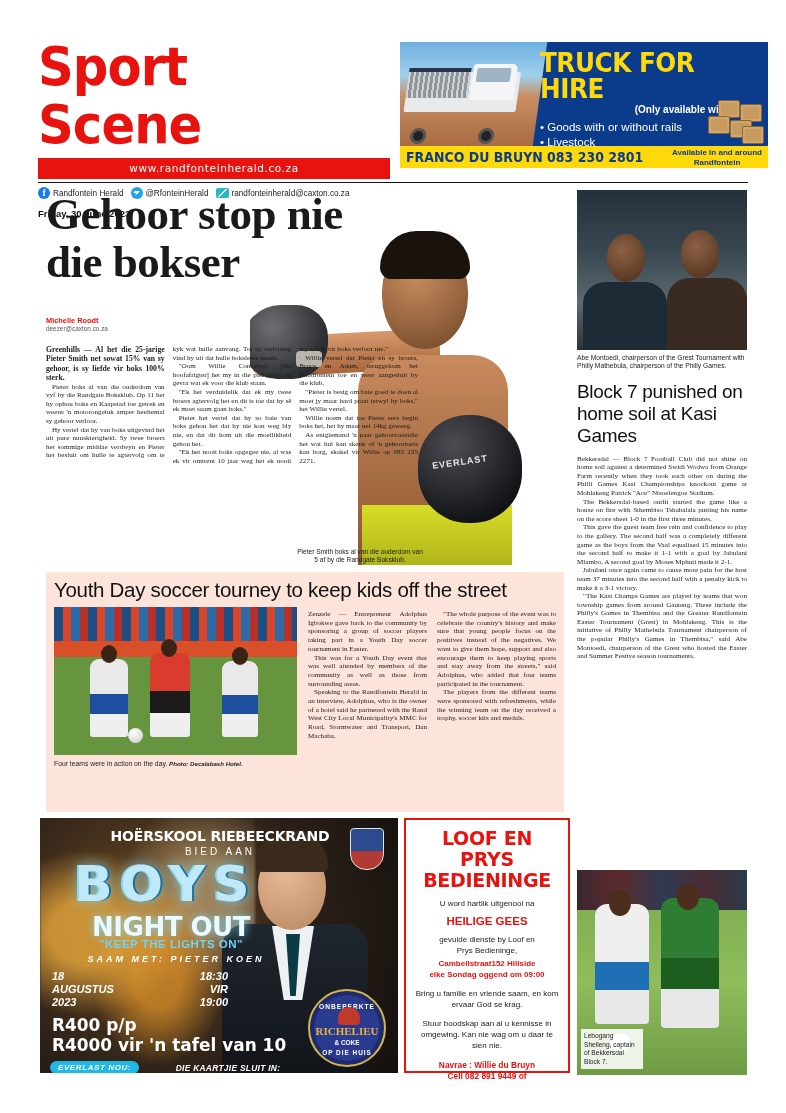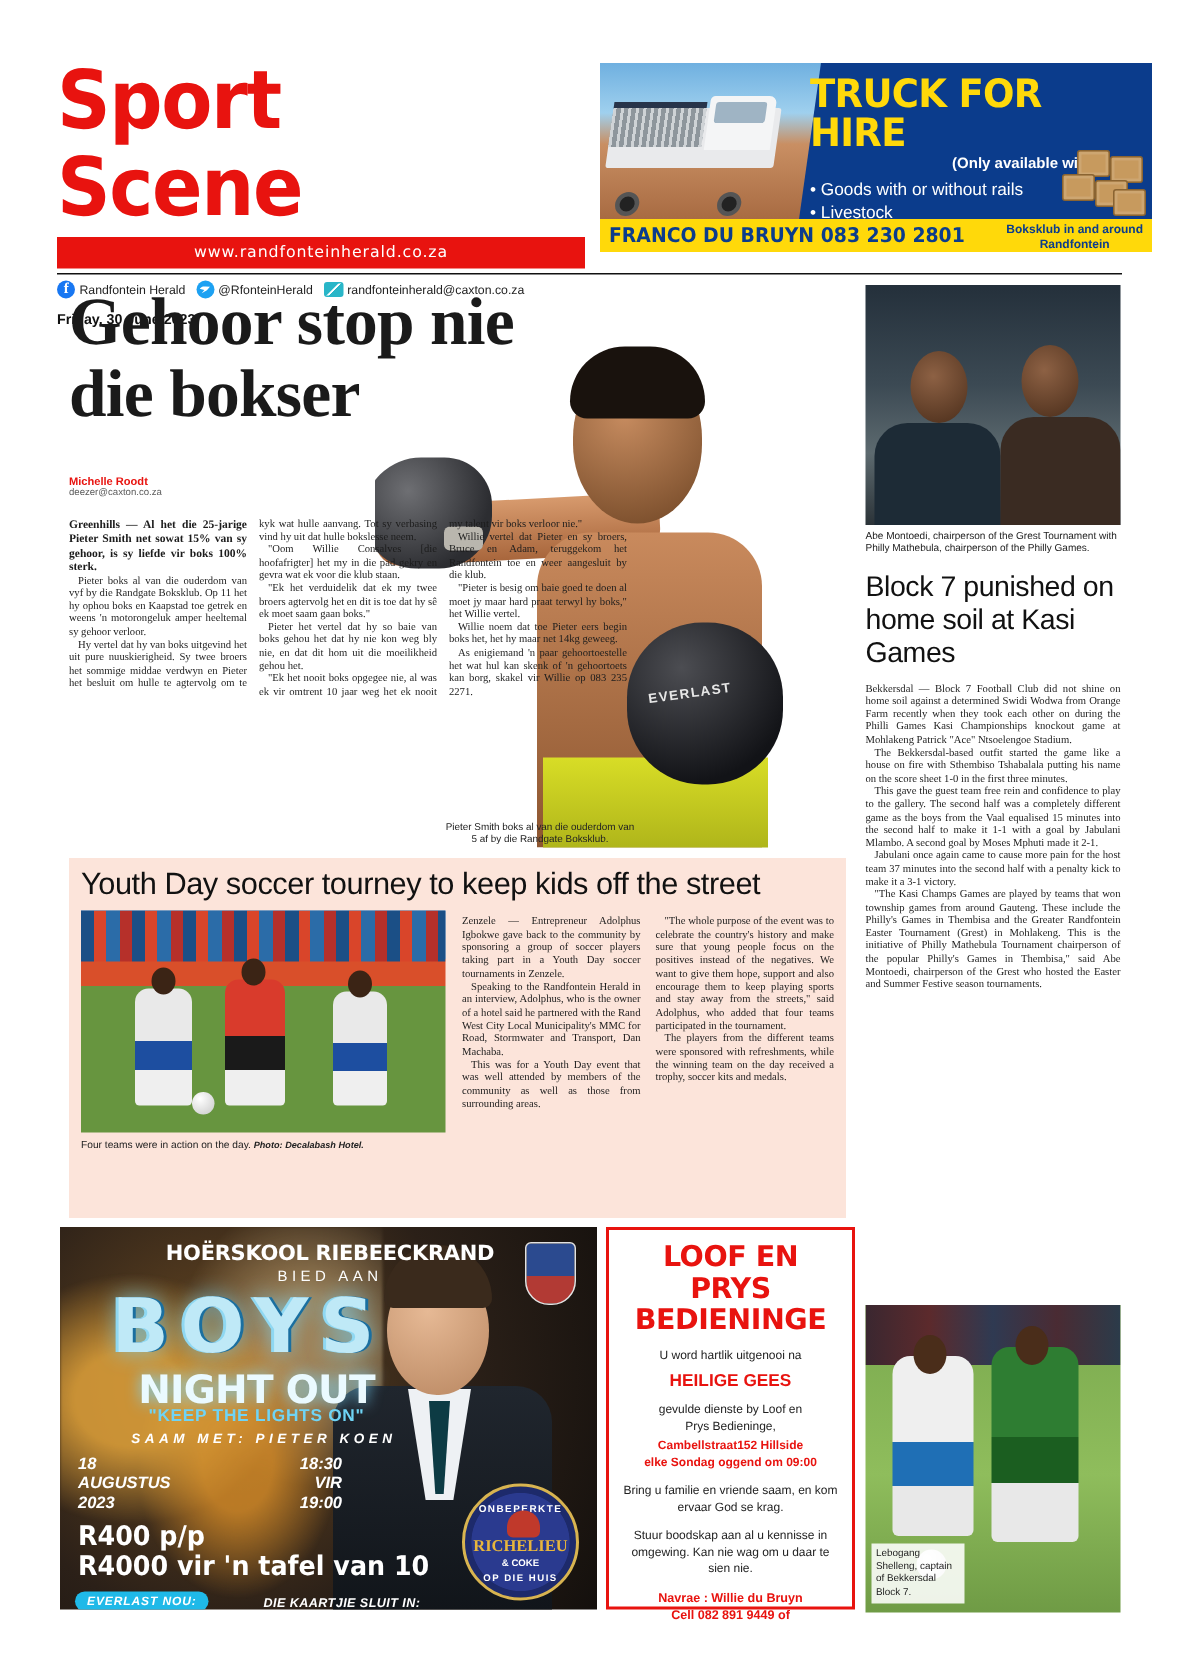--- a/index.html
+++ b/index.html
@@ -298,21 +298,21 @@
     <div class="crates">
       <div class="crate" style="left:16px;top:0;"></div>
       <div class="crate" style="left:38px;top:4px;"></div>
       <div class="crate" style="left:6px;top:16px;"></div>
       <div class="crate" style="left:28px;top:20px;"></div>
       <div class="crate" style="left:40px;top:26px;"></div>
     </div>
     <div class="truck-bottom">
       <div class="tb-name">FRANCO DU BRUYN 083 230 2801</div>
       <div class="tb-right">
-        <div>Boksklub in and around</div>
+        <div>Available in and around</div>
         <div>Randfontein</div>
       </div>
     </div>
   </div>
 
   <div class="boxer">
     <div class="bx-bg"></div>
     <div class="bx-arm"></div>
     <div class="bx-glove1"></div>
     <div class="bx-torso"></div>
@@ -384,23 +384,23 @@
       <div class="yp-h1"></div>
         <div class="yp-h2"></div>
         <div class="yp-h3"></div>
       <div class="yp-ball"></div>
     </div>
     <div class="youth-cap">
       <span>Four teams were in action on the day.</span>
       <i>Photo: Decalabash Hotel.</i>
     </div>
     <div class="youth-cols">
-      <p class="first">Zenzele — Entrepreneur Adolphus Igbokwe gave back to the community by sponsoring a group of soccer players taking part in a Youth Day soccer tournaments in Zenzele.</p>
+      <p class="first">Zenzele — Entrepreneur Adolphus Igbokwe gave back to the community by sponsoring a group of soccer players taking part in a Youth Day soccer tournament in Easter.</p>
+      <p>This was for a Youth Day event that was well attended by members of the community as well as those from surrounding areas.</p>
       <p>Speaking to the Randfontein Herald in an interview, Adolphus, who is the owner of a hotel said he partnered with the Rand West City Local Municipality's MMC for Road, Stormwater and Transport, Dan Machaba.</p>
-      <p>This was for a Youth Day event that was well attended by members of the community as well as those from surrounding areas.</p>
       <p>"The whole purpose of the event was to celebrate the country's history and make sure that young people focus on the positives instead of the negatives. We want to give them hope, support and also encourage them to keep playing sports and stay away from the streets," said Adolphus, who added that four teams participated in the tournament.</p>
       <p>The players from the different teams were sponsored with refreshments, while the winning team on the day received a trophy, soccer kits and medals.</p>
     </div>
   </div>
 
   <div class="boysad">
     <div class="bna-bottles"></div>
     <div class="bna-man">
       <div class="bna-suit"></div>
       <div class="bna-shirt"></div>

